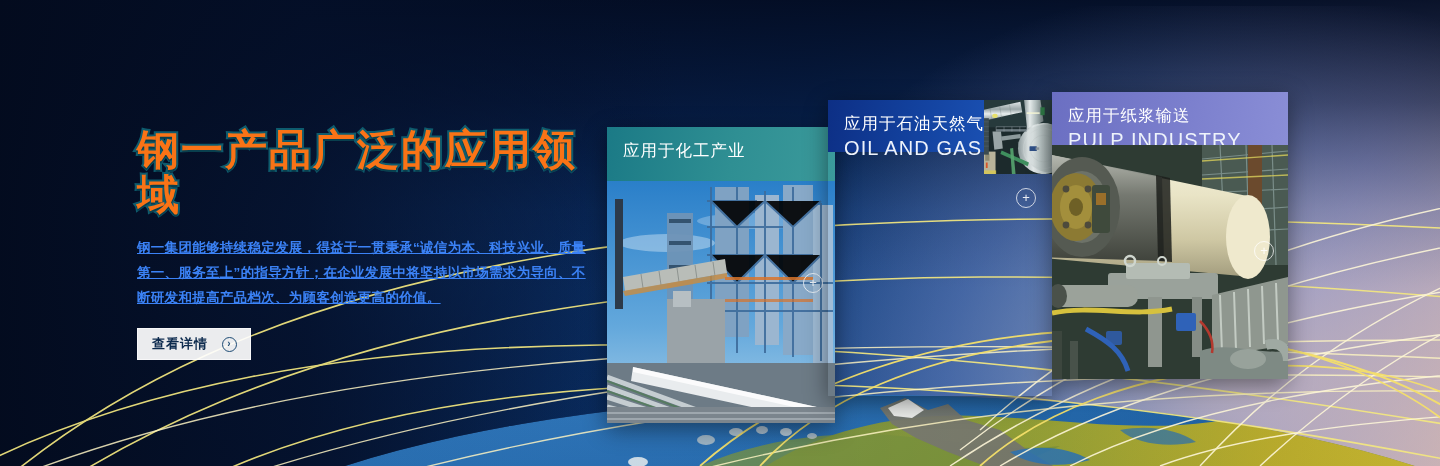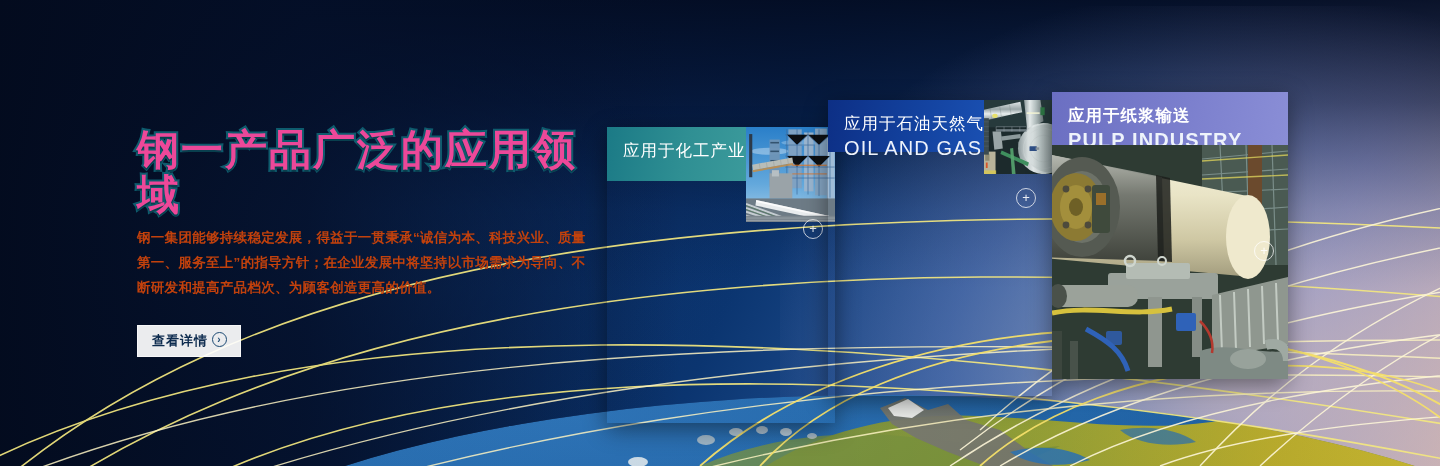--- a/index.html
+++ b/index.html
@@ -31,60 +31,61 @@
   .bg-rightglow{
     position:absolute; right:-100px; bottom:-60px; width:760px; height:520px;
     background:radial-gradient(ellipse at 60% 70%, rgba(226,197,186,0.55) 0%, rgba(150,150,200,0.30) 45%, rgba(0,0,0,0) 75%);
   }
   .globe-svg, .arcs-svg{ position:absolute; inset:0; width:1440px; height:466px; }
 
   
   .copy{ position:absolute; left:137px; top:128px; width:470px; }
   .headline{
     font-size:42px; font-weight:bold; letter-spacing:2px; line-height:1.06;
-    color:#ec4899;
+    color:#f97316;
     -webkit-text-stroke:4px #0e5b6d;
     paint-order:stroke fill;
     text-shadow:0 2px 0 rgba(6,40,52,0.55);
   }
   .lede{
-    margin-top:8px; width:450px;
-    font-size:13.5px; line-height:25px; color:#c2410c; font-weight:bold;
+    margin-top:18px; width:450px;
+    font-size:13.5px; line-height:25px; color:#3b82f6; font-weight:bold;
     letter-spacing:.3px;
+    text-decoration:underline;
   }
   .cta{
-    display:inline-flex; gap:4px;
-    margin-top:25px; padding:6px 13px 6px 14px;
+    display:inline-flex; align-items:center; gap:14px;
+    margin-top:18px; padding:6px 13px 6px 14px;
     background:rgba(255,255,255,0.92);
     color:#0d2b4e; font-size:13px; font-weight:bold; letter-spacing:1px;
     border:1px solid rgba(255,255,255,0.6);
     cursor:pointer;
   }
   .cta .chev{
     width:15px; height:15px; border:1.4px solid #1d4b74; border-radius:50%;
     display:inline-flex; align-items:center; justify-content:center;
     font-size:10px; line-height:1; color:#1d4b74; font-weight:bold;
   }
 
   
   .card{ position:absolute; overflow:hidden; box-shadow:0 6px 22px rgba(0,0,0,.45); }
   .card .cap{ padding:12px 0 10px 16px; }
   .card .cap .zh{ font-size:16.5px; color:#ffffff; letter-spacing:1px; line-height:1.35; }
   .card .cap .en{ font-size:20px; color:#eef3fb; letter-spacing:1.1px; line-height:1.35; margin-top:1px; }
   .card .photo{ position:relative; width:100%; flex:1; overflow:hidden; }
 
   #card-chem{ left:607px; top:127px; width:228px; height:296px;
-              display:flex; flex-direction:row; }
+              display:flex; flex-direction:column; }
   #card-chem .cap{ background:linear-gradient(100deg,#1b7a86 0%,#2f8f93 55%,#3b9a9b 100%); height:54px; }
   #card-oil{ left:828px; top:100px; width:224px; height:296px;
              display:flex; flex-direction:row; }
   #card-oil .cap{ background:linear-gradient(100deg,#0d2f85 0%,#12409c 50%,#1a50b2 100%); height:52px; }
   #card-pulp{ left:1052px; top:92px; width:236px; height:287px;
               display:flex; flex-direction:column; }
-  #card-pulp .cap{ background:linear-gradient(100deg,#6b6fc2 0%,#7b7fcd 55%,#8a8ed6 100%); height:53px;font-weight:bold; }
+  #card-pulp .cap{ background:linear-gradient(100deg,#6b6fc2 0%,#7b7fcd 55%,#8a8ed6 100%); height:53px; }
 
   .plus{
     position:absolute; width:20px; height:20px; border:1.5px solid rgba(255,255,255,.75);
     border-radius:50%; color:rgba(255,255,255,.9); font-size:13px; line-height:17px;
     text-align:center; cursor:pointer;
   }
   .ph{ position:absolute; inset:0; }
 </style>
 </head>
 <body>

